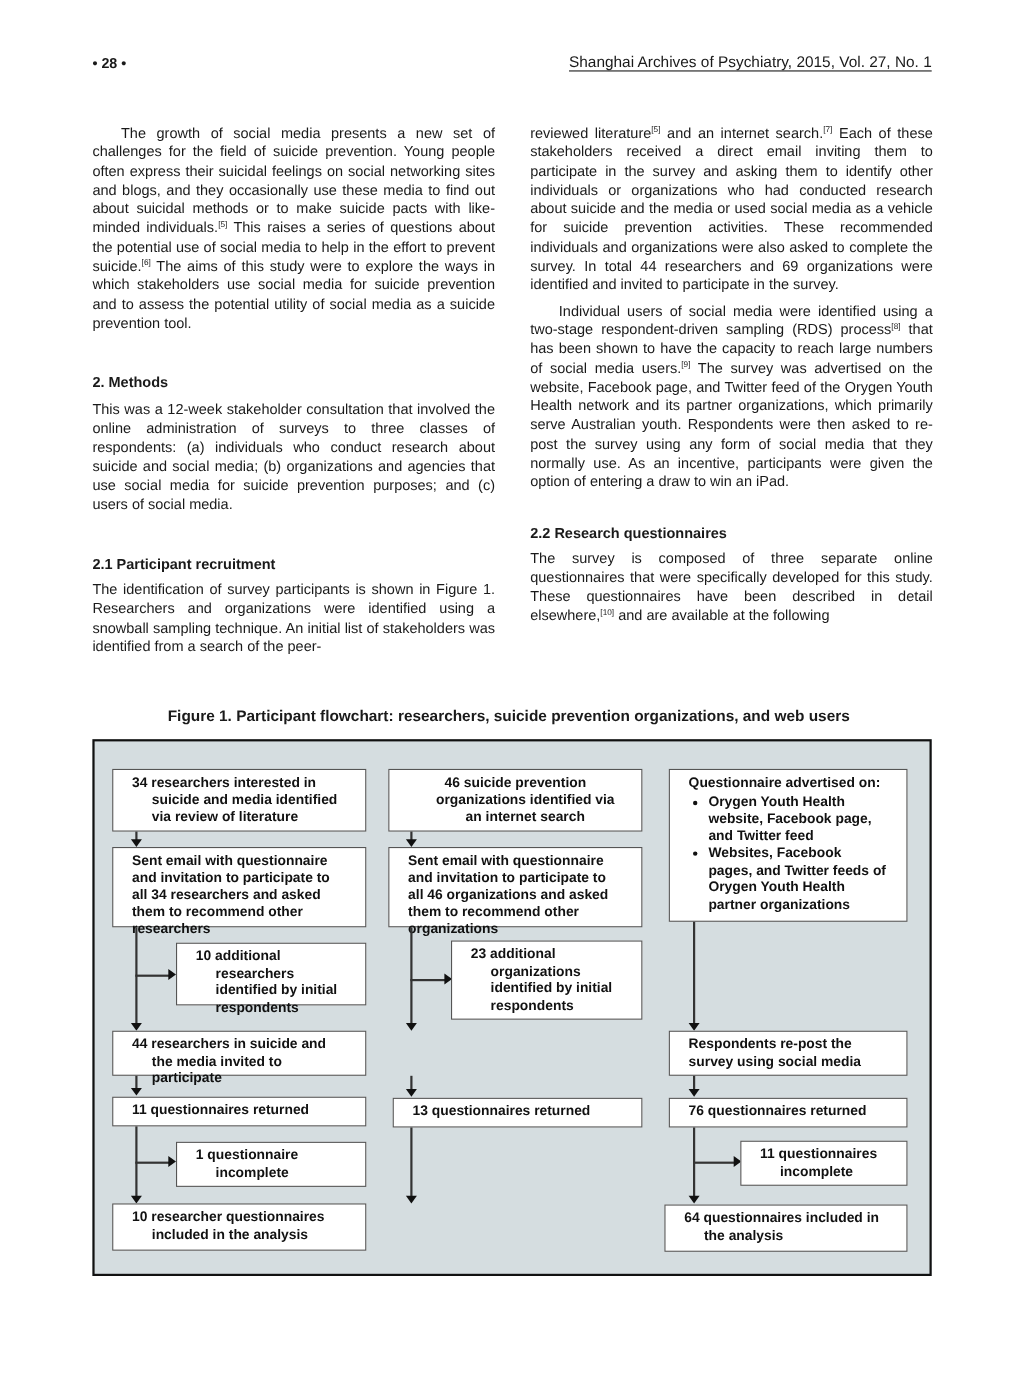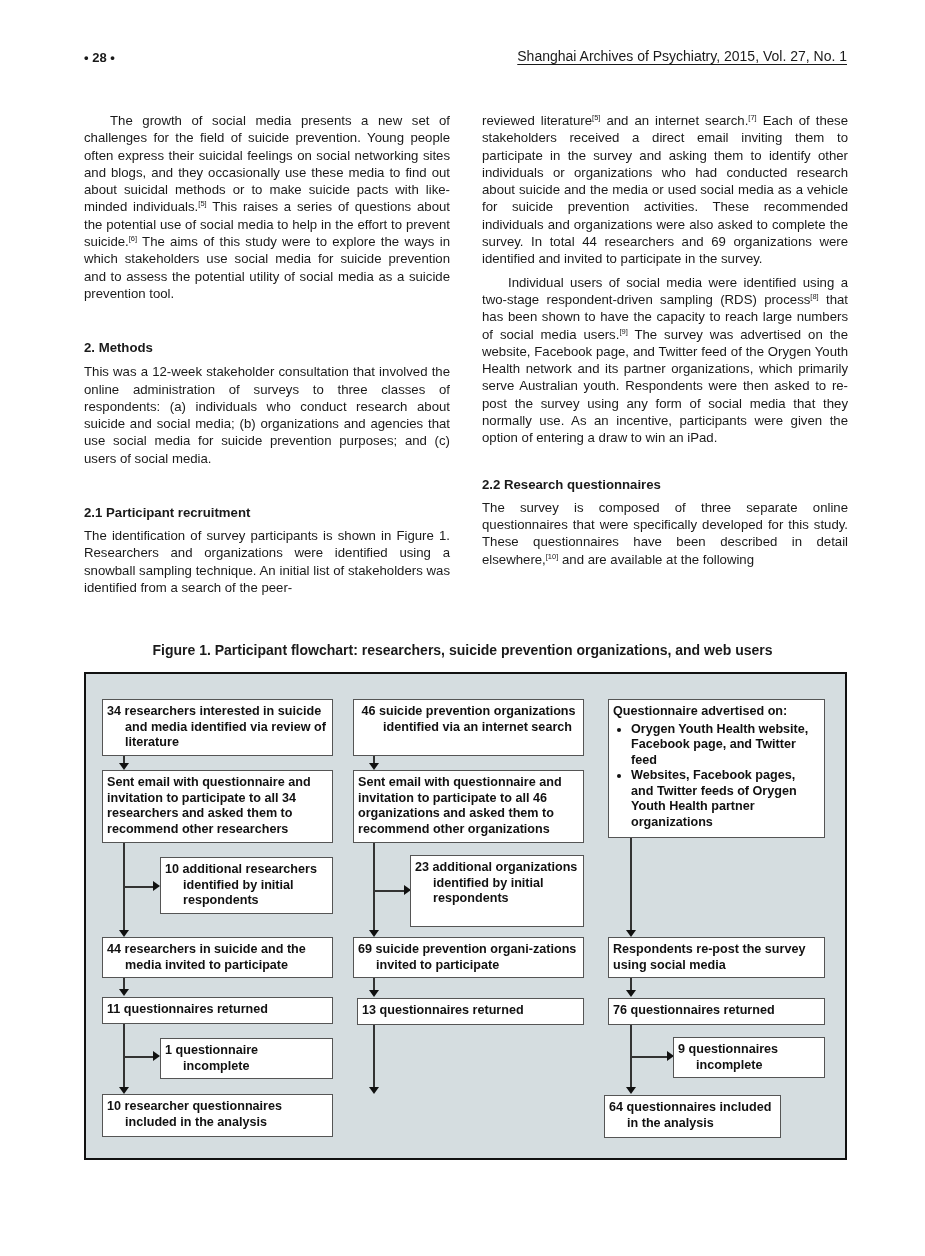--- a/index.html
+++ b/index.html
@@ -11,21 +11,21 @@
   .col { position:absolute; width:366px; font-size:13.2px; line-height:17.3px; text-align:justify; }
   .col p { margin:0; }
   .col p.indent { text-indent:26px; }
   .col h3 { margin:0; font-size:13.2px; font-weight:bold; line-height:17px; }
   sup { font-size:7.5px; line-height:0; vertical-align:5px; }
   .fig-title { position:absolute; left:0; width:925px; top:642px; text-align:center;
                font-size:14px; font-weight:bold; }
   .fig { position:absolute; left:84px; top:672px; width:759px; height:484px;
          background:#d5dde0; border:2px solid #111; border-left-width:2px; }
   .box { position:absolute; background:#fff; border:1px solid #555;
-         font-size:12.6px; font-weight:bold; line-height:15.5px; padding:4px 4px;
+         font-size:12.6px; font-weight:bold; line-height:15.5px; padding:4px 17px;
          box-sizing:border-box; color:#111; }
   .box .hang { padding-left:18px; text-indent:-18px; display:block; }
   .box ul { margin:2px 0 0 0; padding-left:18px; }
   .box li { margin:0; }
   .vline { position:absolute; width:1.5px; background:#333; }
   .hline { position:absolute; height:1.5px; background:#333; }
   .arrow-d { position:absolute; width:0; height:0; border-left:5px solid transparent;
              border-right:5px solid transparent; border-top:7px solid #111; }
   .arrow-r { position:absolute; width:0; height:0; border-top:5px solid transparent;
              border-bottom:5px solid transparent; border-left:7px solid #111; }
@@ -91,23 +91,20 @@
   <div class="vline" style="left:287px; top:82px; height:8px;"></div>
   <div class="arrow-d" style="left:283px; top:89px;"></div>
   <div class="box" style="left:267px; top:96px; width:231px; height:73px;"><span>Sent email with questionnaire and invitation to participate to all 46 organizations and asked them to recommend other organizations</span></div>
   <div class="vline" style="left:287px; top:169px; height:92px;"></div>
   <div class="arrow-d" style="left:283px; top:256px;"></div>
   <div class="hline" style="left:287px; top:216px; width:32px;"></div>
   <div class="arrow-r" style="left:318px; top:211px;"></div>
   <div class="box" style="left:324px; top:181px; width:174px; height:72px;">
       <span class="hang">23 additional organizations identified by initial respondents</span>
     </div>
-  <div class="box" style="left:267px; top:263px; width:231px; height:41px;">
-      <span class="hang">69 suicide prevention organi-zations invited to participate</span>
-    </div>
   <div class="vline" style="left:287px; top:304px; height:13px;"></div>
   <div class="arrow-d" style="left:283px; top:316px;"></div>
   <div class="box" style="left:271px; top:324px; width:227px; height:27px;"><span>13 questionnaires returned</span></div>
   <div class="vline" style="left:287px; top:351px; height:64px;"></div>
   <div class="arrow-d" style="left:283px; top:413px;"></div>
 
   <div class="box" style="left:522px; top:25px; width:217px; height:139px;">
     <span>Questionnaire advertised on:</span>
     <ul>
       <li>Orygen Youth Health website, Facebook page, and Twitter feed</li>
@@ -118,18 +115,18 @@
   <div class="arrow-d" style="left:540px; top:256px;"></div>
   <div class="box" style="left:522px; top:263px; width:217px; height:41px;"><span>Respondents re-post the survey using social media</span></div>
   <div class="vline" style="left:544px; top:304px; height:13px;"></div>
   <div class="arrow-d" style="left:540px; top:316px;"></div>
   <div class="box" style="left:522px; top:324px; width:217px; height:27px;"><span>76 questionnaires returned</span></div>
   <div class="vline" style="left:544px; top:351px; height:64px;"></div>
   <div class="arrow-d" style="left:540px; top:413px;"></div>
   <div class="hline" style="left:544px; top:382px; width:38px;"></div>
   <div class="arrow-r" style="left:581px; top:377px;"></div>
   <div class="box" style="left:587px; top:363px; width:152px; height:41px;">
-      <span class="hang">9 questionnaires incomplete</span>
+      <span class="hang">11 questionnaires incomplete</span>
     </div>
-  <div class="box" style="left:518px; top:421px; width:177px; height:43px;">
+  <div class="box" style="left:518px; top:421px; width:221px; height:43px;">
       <span class="hang">64 questionnaires included in the analysis</span>
     </div>
 </div>
 
 </body></html>

